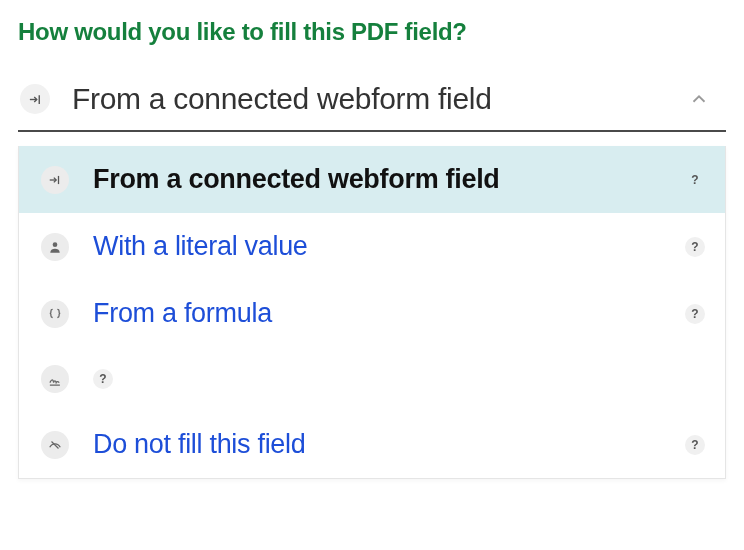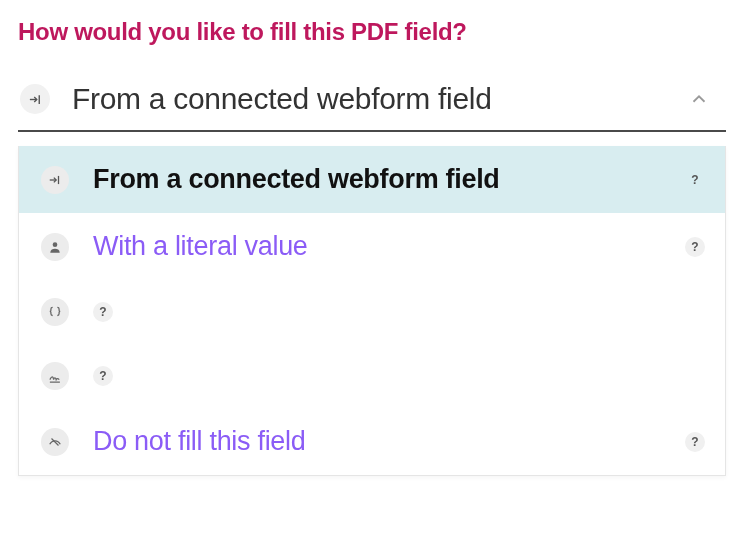--- a/index.html
+++ b/index.html
@@ -7,21 +7,21 @@
       font-family: -apple-system, BlinkMacSystemFont, "Segoe UI", Helvetica, Arial, sans-serif;
       background: #fff;
       width: 744px;
       height: 550px;
       padding: 18px 18px 0 18px;
       overflow: hidden;
     }
     .title {
       font-size: 24px;
       font-weight: 700;
-      color: #be185d;
+      color: #15803d;
       letter-spacing: -0.3px;
       margin-bottom: 28px;
     }
     .dropdown-header {
       display: flex;
       align-items: center;
       padding: 8px 10px 14px 2px;
       border-bottom: 2px solid #4a4a4a;
       cursor: pointer;
     }
@@ -71,21 +71,21 @@
       border-radius: 50%;
       background: #ececec;
       display: flex;
       align-items: center;
       justify-content: center;
       margin-right: 24px;
       flex-shrink: 0;
     }
     .option-label {
       font-size: 27px;
-      color: #8b5cf6;
+      color: #1d4ed8;
       flex: 1;
       letter-spacing: -0.3px;
     }
     .option.selected .option-label {
       font-weight: 700;
       color: #111;
     }
     .help {
       width: 20px;
       height: 20px;
@@ -151,20 +151,21 @@
     <span class="help">?</span>
   </div>
 
   <div class="option">
     <span class="option-icon-wrap">
       <svg width="14" height="14" viewBox="0 0 24 24" fill="none" stroke="#666" stroke-width="2.2">
         <path d="M8 4c-2 0-3 1-3 3v2c0 1-1 2-2 2 1 0 2 1 2 2v2c0 2 1 3 3 3"></path>
         <path d="M16 4c2 0 3 1 3 3v2c0 1 1 2 2 2-1 0-2 1-2 2v2c0 2-1 3-3 3"></path>
       </svg>
     </span>
+    <span class="option-label">From a formula</span>
     <span class="help">?</span>
   </div>
 
   <div class="option">
     <span class="option-icon-wrap">
       <svg width="15" height="15" viewBox="0 0 24 24" fill="none" stroke="#666" stroke-width="2">
         <path d="M3 17c3-6 5-6 6 0 1-4 3-4 4 0 1-2 3-2 5 0"></path>
         <path d="M3 21h16"></path>
       </svg>
     </span>

